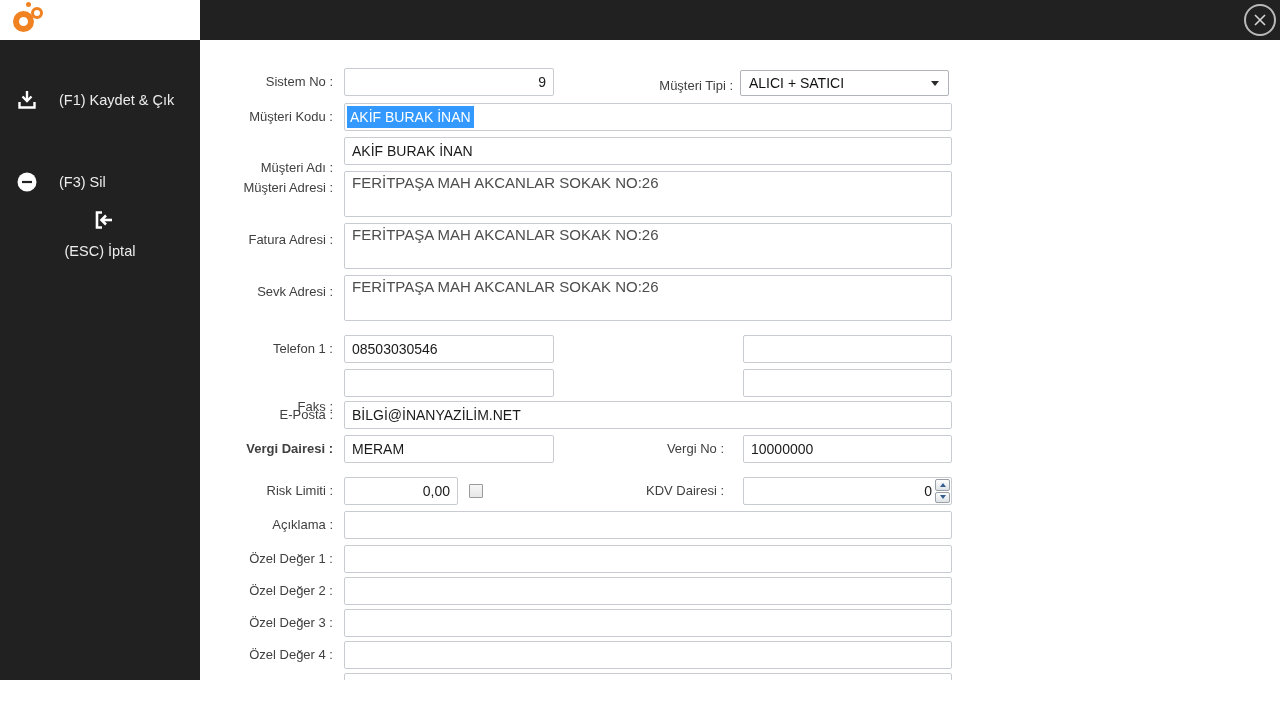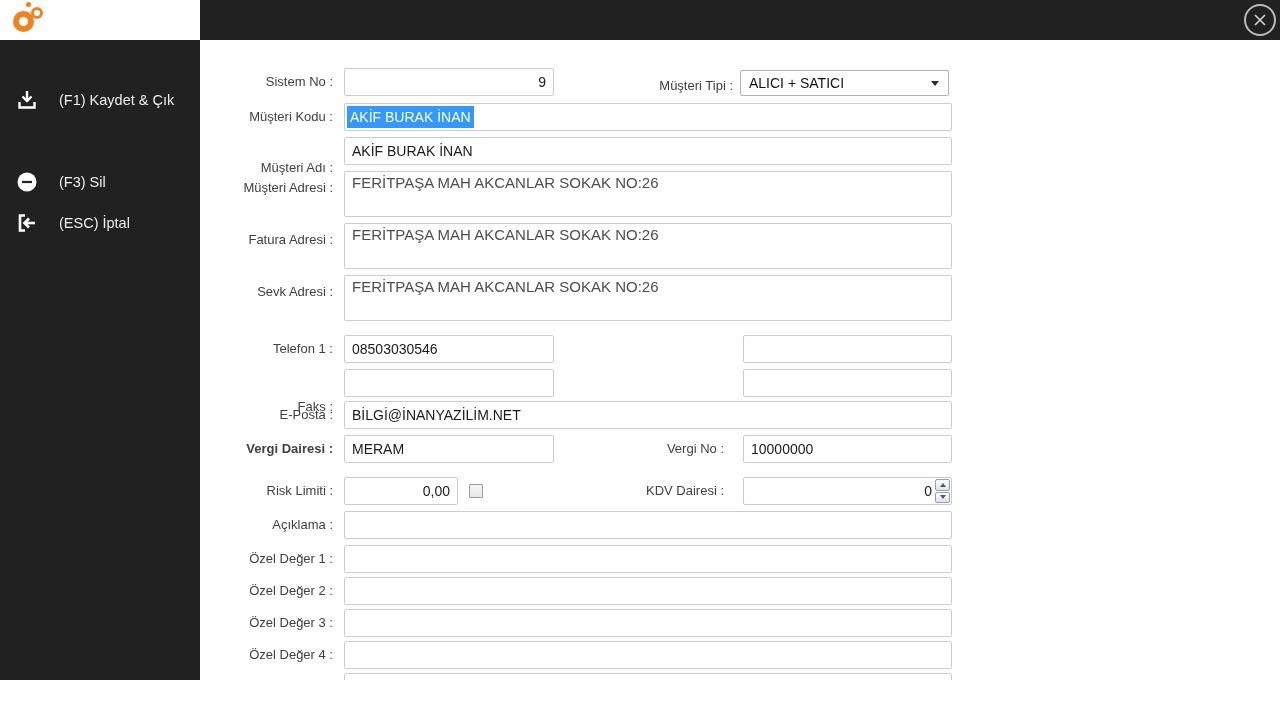--- a/index.html
+++ b/index.html
@@ -87,21 +87,21 @@
     </div>
     <div class="side-item" style="top:128px;">
       <span class="ic">
         <svg width="22" height="22" viewBox="0 0 22 22">
           <circle cx="11" cy="11" r="9.5" fill="#fff"></circle>
           <path d="M6 11 h10" stroke="#212121" stroke-width="2.2"></path>
         </svg>
       </span>
       <span>(F3) Sil</span>
     </div>
-    <div class="side-item" style="top:169px;">
+    <div class="side-item" style="top:169px;flex-direction:column;">
       <span class="ic">
         <svg width="22" height="22" viewBox="0 0 22 22">
           <path d="M9 3.5 H4 v15 h5" stroke="#fff" stroke-width="2.6" fill="none"></path>
           <path d="M19 11 H9.5" stroke="#fff" stroke-width="2.6" fill="none"></path>
           <path d="M13 6.5 L8.5 11 L13 15.5" stroke="#fff" stroke-width="2.6" fill="none"></path>
         </svg>
       </span>
       <span>(ESC) İptal</span>
     </div>
   </div>

